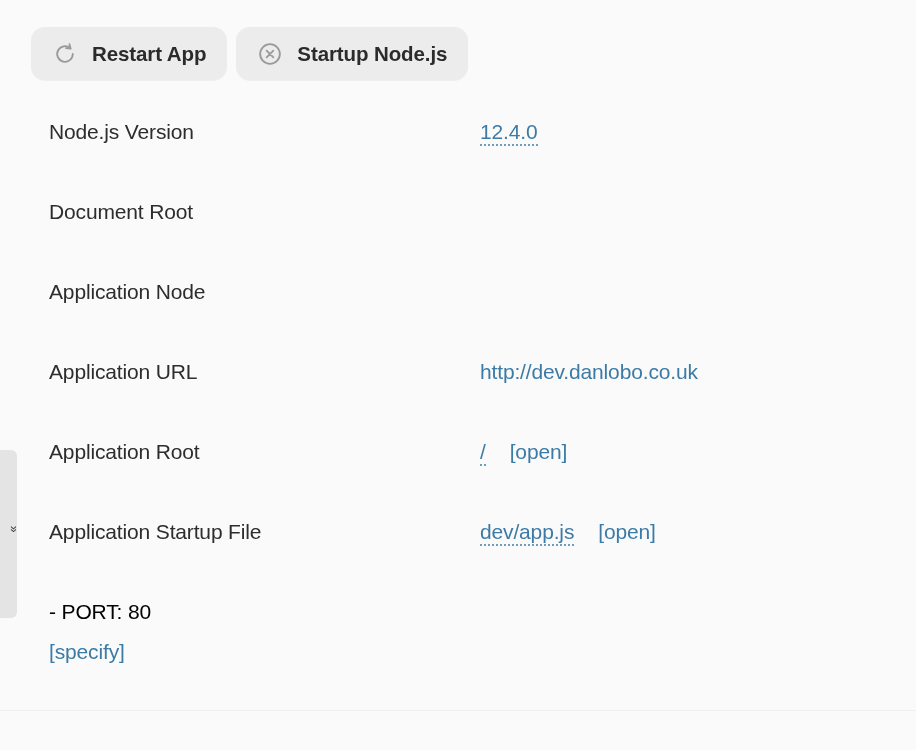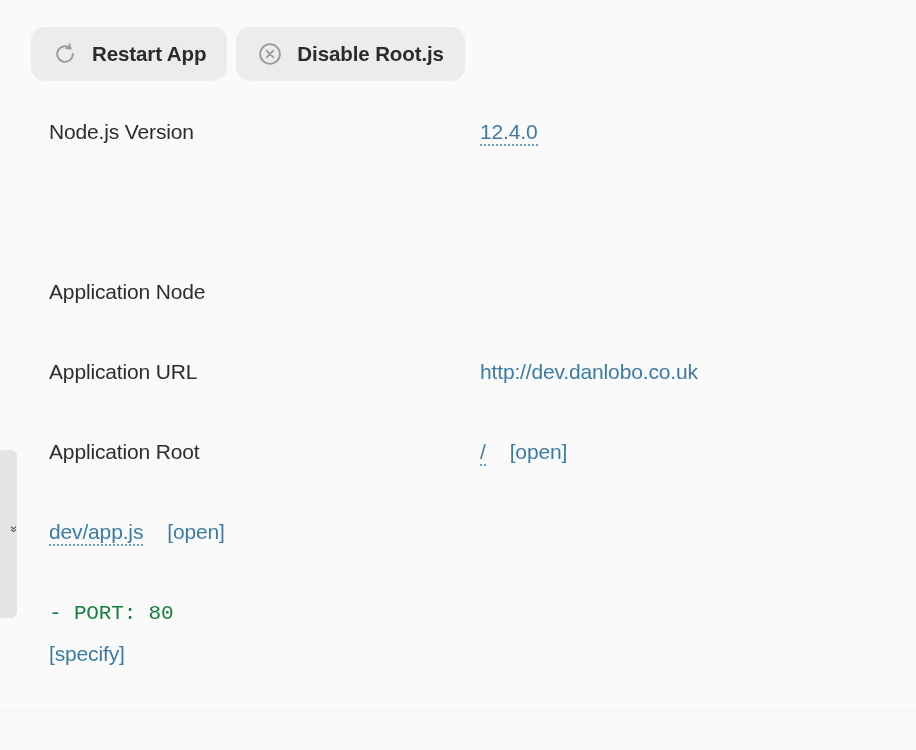--- a/index.html
+++ b/index.html
@@ -110,21 +110,21 @@
     color: #3c7ba5;
     text-decoration: none;
     cursor: pointer;
   }
   a.val-link.dotted {
     border-bottom: 2px dotted #6d9fbe;
     padding-bottom: 1px;
   }
   a.val-link.plain { border-bottom: none; }
   .val-gap { display: inline-block; width: 12px; }
-  .val-text { color: #15803d; font-family: Liberation Mono, monospace; }
+  .val-text { color: #000000; }
 
   #bottom-divider {
     position: absolute;
     left: 0;
     top: 710px;
     width: 916px;
     height: 1px;
     background: #f0f0f0;
   }
 </style>
@@ -145,43 +145,45 @@
       </span>
       <span class="btn-label">Restart App</span>
     </button>
     <button class="tool-btn">
       <span class="btn-ico">
         <svg viewBox="0 0 24 24" fill="none" stroke="#9a9a9a" stroke-width="1.7" stroke-linecap="round">
           <circle cx="12" cy="12" r="9.1"></circle>
           <path d="M8.9 8.9 L15.1 15.1 M15.1 8.9 L8.9 15.1"></path>
         </svg>
       </span>
-      <span class="btn-label">Disable Root.js</span>
+      <span class="btn-label">Startup Node.js</span>
     </button>
   </div>
 
 <div id="info-list">
     <div class="info-row">
       <div class="row-label">Node.js Version</div>
       <div class="row-value"><a class="val-link dotted" href="#">12.4.0</a></div>
     </div>
     <div class="info-row">
+      <div class="row-label">Document Root</div>
     </div>
     <div class="info-row">
       <div class="row-label">Application Node</div>
     </div>
     <div class="info-row">
       <div class="row-label">Application URL</div>
       <div class="row-value"><a class="val-link plain" href="#">http://dev.danlobo.co.uk</a></div>
     </div>
     <div class="info-row">
       <div class="row-label">Application Root</div>
       <div class="row-value"><a class="val-link dotted" href="#">/</a><span class="val-gap"></span><span class="val-gap"></span><a class="val-link plain" href="#">[open]</a></div>
     </div>
     <div class="info-row">
+      <div class="row-label">Application Startup File</div>
       <div class="row-value"><a class="val-link dotted" href="#">dev/app.js</a><span class="val-gap"></span><span class="val-gap"></span><a class="val-link plain" href="#">[open]</a></div>
     </div>
     <div class="info-row">
       <div class="row-value"><span class="val-text">- PORT: 80</span><br><a class="val-link plain" href="#">[specify]</a></div>
     </div>
   </div>
 
 <div id="bottom-divider"></div>
 
 </body></html>

